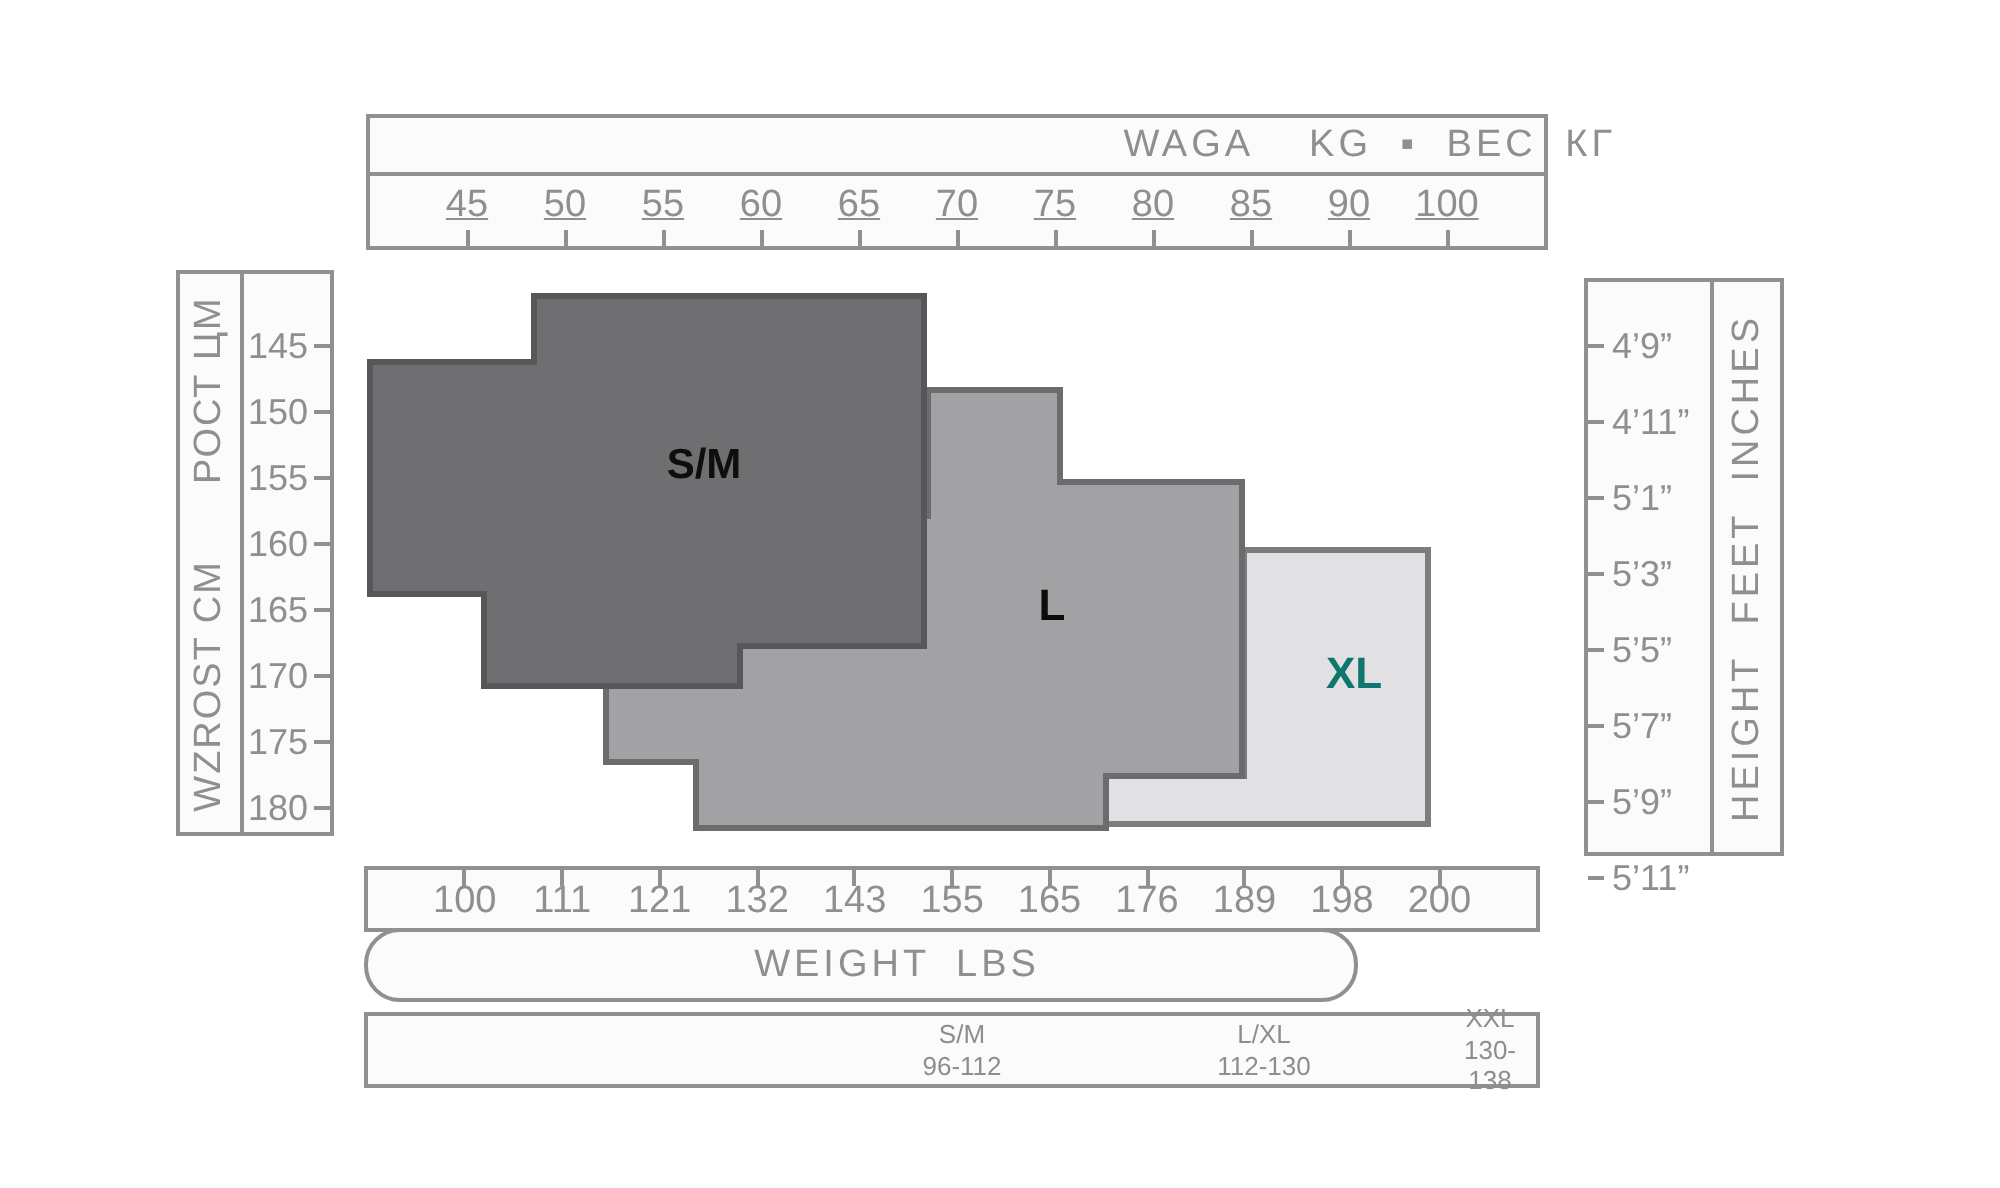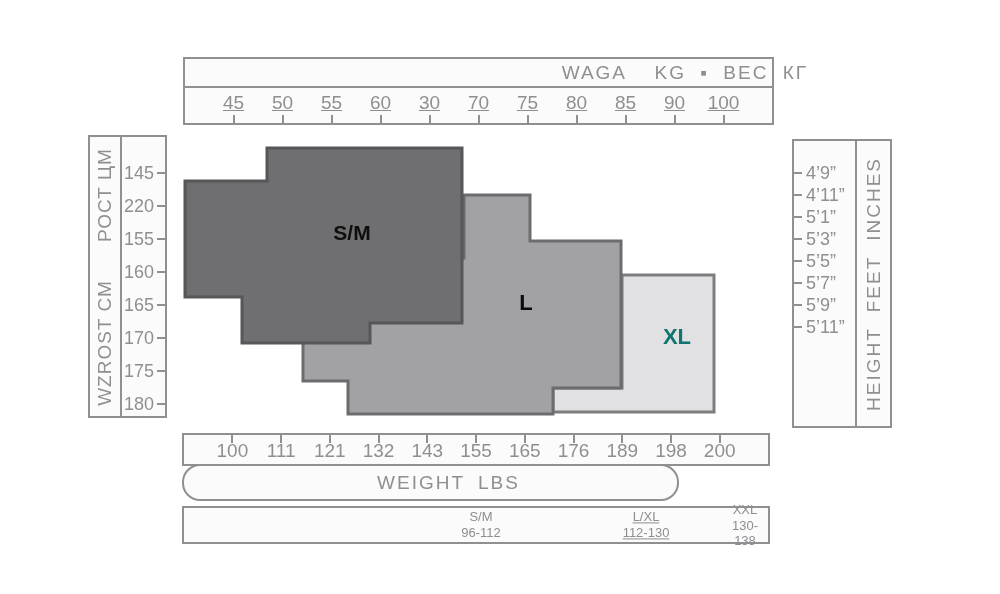--- a/index.html
+++ b/index.html
@@ -28,32 +28,32 @@
   .bottom-numbers .cell{flex:1;position:relative;display:flex;justify-content:center;align-items:flex-end;padding-bottom:2px;}
   .bottom-numbers .num{font-size:19px;}
   .bottom-numbers .tick{position:absolute;top:0;left:50%;margin-left:-1px;width:2px;height:8px;background:#8e9092;}
   .weight-box{left:182px;top:464px;width:497px;height:37px;display:flex;align-items:center;justify-content:center;border-radius:18px;}
   .weight-box span{font-size:19px;letter-spacing:2px;word-spacing:6px;transform:translateX(18px);}
   
   .obwod-box{left:182px;top:506px;width:588px;height:38px;}
   .obwod-label{position:absolute;left:36px;top:50%;transform:translateY(-50%);font-size:18px;letter-spacing:1px;}
   .hip-entry{position:absolute;top:50%;transform:translate(-50%,-50%);text-align:center;font-size:13px;line-height:1.2;color:#8c8e90;}
   .hip-entry .size{display:block;}
-  .hip-entry.e0{left:297px;} .hip-entry.e1{left:462px;text-decoration:underline;} .hip-entry.e2{left:561px;}
+  .hip-entry.e0{left:297px;} .hip-entry.e1{left:448px;} .hip-entry.e2{left:561px;}
   
   .left-label{left:88px;top:135px;width:34px;height:283px;}
   .right-label{left:855px;top:139px;width:37px;height:289px;}
   .vtext{position:absolute;left:50%;top:50%;transform:translate(-50%,-50%) rotate(-90deg);
          white-space:pre;font-size:19px;letter-spacing:1px;display:flex;gap:38px;}
   .right-label .vtext{gap:0;word-spacing:8px;letter-spacing:2px;}
   .left-numbers{left:120px;top:135px;width:47px;height:283px;display:flex;flex-direction:column;padding-top:26px;row-gap:13px;}
   .left-numbers .vrow{position:relative;height:20px;display:flex;align-items:center;justify-content:flex-end;padding-right:11px;}
   .left-numbers .num{font-size:18px;}
   .left-numbers .tick{position:absolute;right:0;top:50%;margin-top:-1px;width:8px;height:2px;background:#8e9092;}
-  .right-numbers{left:792px;top:139px;width:65px;height:289px;display:flex;flex-direction:column;padding-top:22px;row-gap:2px;}
+  .right-numbers{left:792px;top:139px;width:65px;height:289px;display:flex;flex-direction:column;padding-top:22px;row-gap:18px;}
   .right-numbers .vrow{position:relative;height:20px;display:flex;align-items:center;justify-content:flex-start;padding-left:12px;}
   .right-numbers .num{font-size:18px;}
   .right-numbers .tick{position:absolute;left:0;top:50%;margin-top:-1px;width:8px;height:2px;background:#8e9092;}
 </style>
 </head>
 <body>
 
 <div class="stage">
 
   <svg class="regions" width="1000" height="594">
@@ -80,21 +80,21 @@
       </div>
     <div class="cell">
         <span class="num">55</span>
         <span class="tick"></span>
       </div>
     <div class="cell">
         <span class="num">60</span>
         <span class="tick"></span>
       </div>
     <div class="cell">
-        <span class="num">30</span>
+        <span class="num">65</span>
         <span class="tick"></span>
       </div>
     <div class="cell">
         <span class="num">70</span>
         <span class="tick"></span>
       </div>
     <div class="cell">
         <span class="num">75</span>
         <span class="tick"></span>
       </div>
@@ -118,21 +118,21 @@
 
   <div class="axis-box left-label">
     <div class="vtext"><span>WZROST CM</span><span>РОСТ ЦМ</span></div>
   </div>
   <div class="axis-box left-numbers">
     <div class="vrow">
         <span class="num">145</span>
         <span class="tick"></span>
       </div>
     <div class="vrow">
-        <span class="num">220</span>
+        <span class="num">150</span>
         <span class="tick"></span>
       </div>
     <div class="vrow">
         <span class="num">155</span>
         <span class="tick"></span>
       </div>
     <div class="vrow">
         <span class="num">160</span>
         <span class="tick"></span>
       </div>

